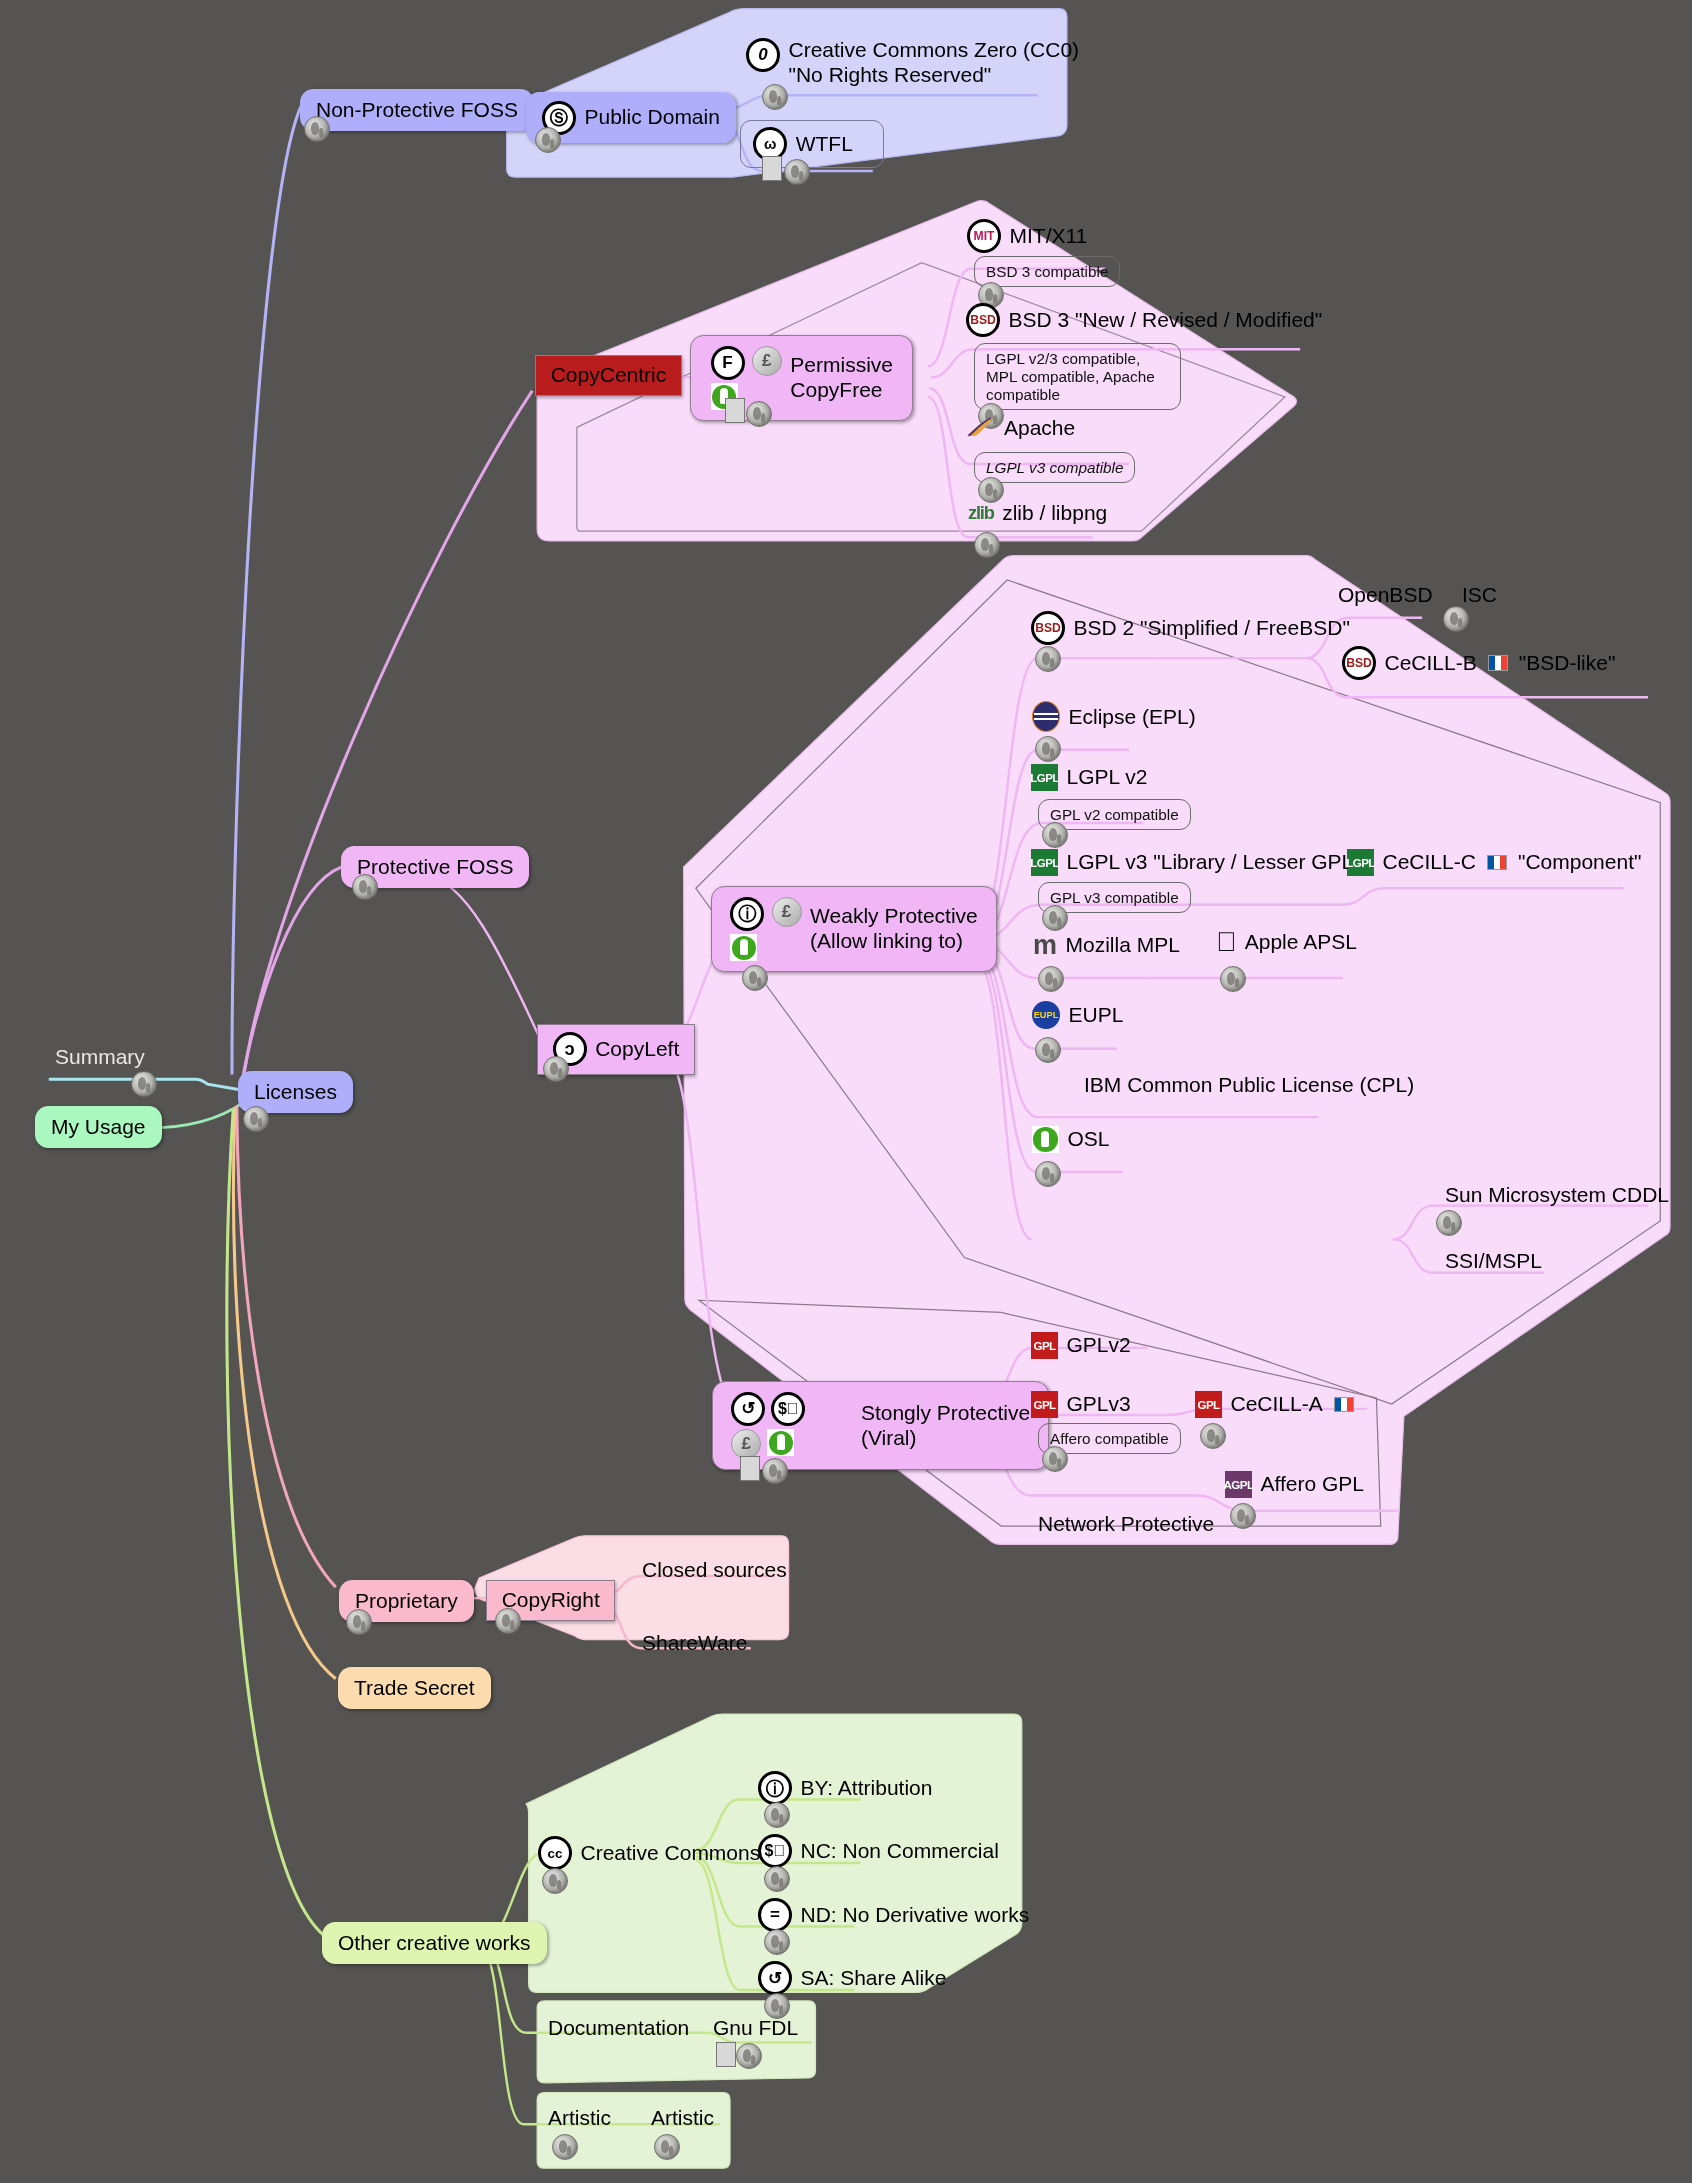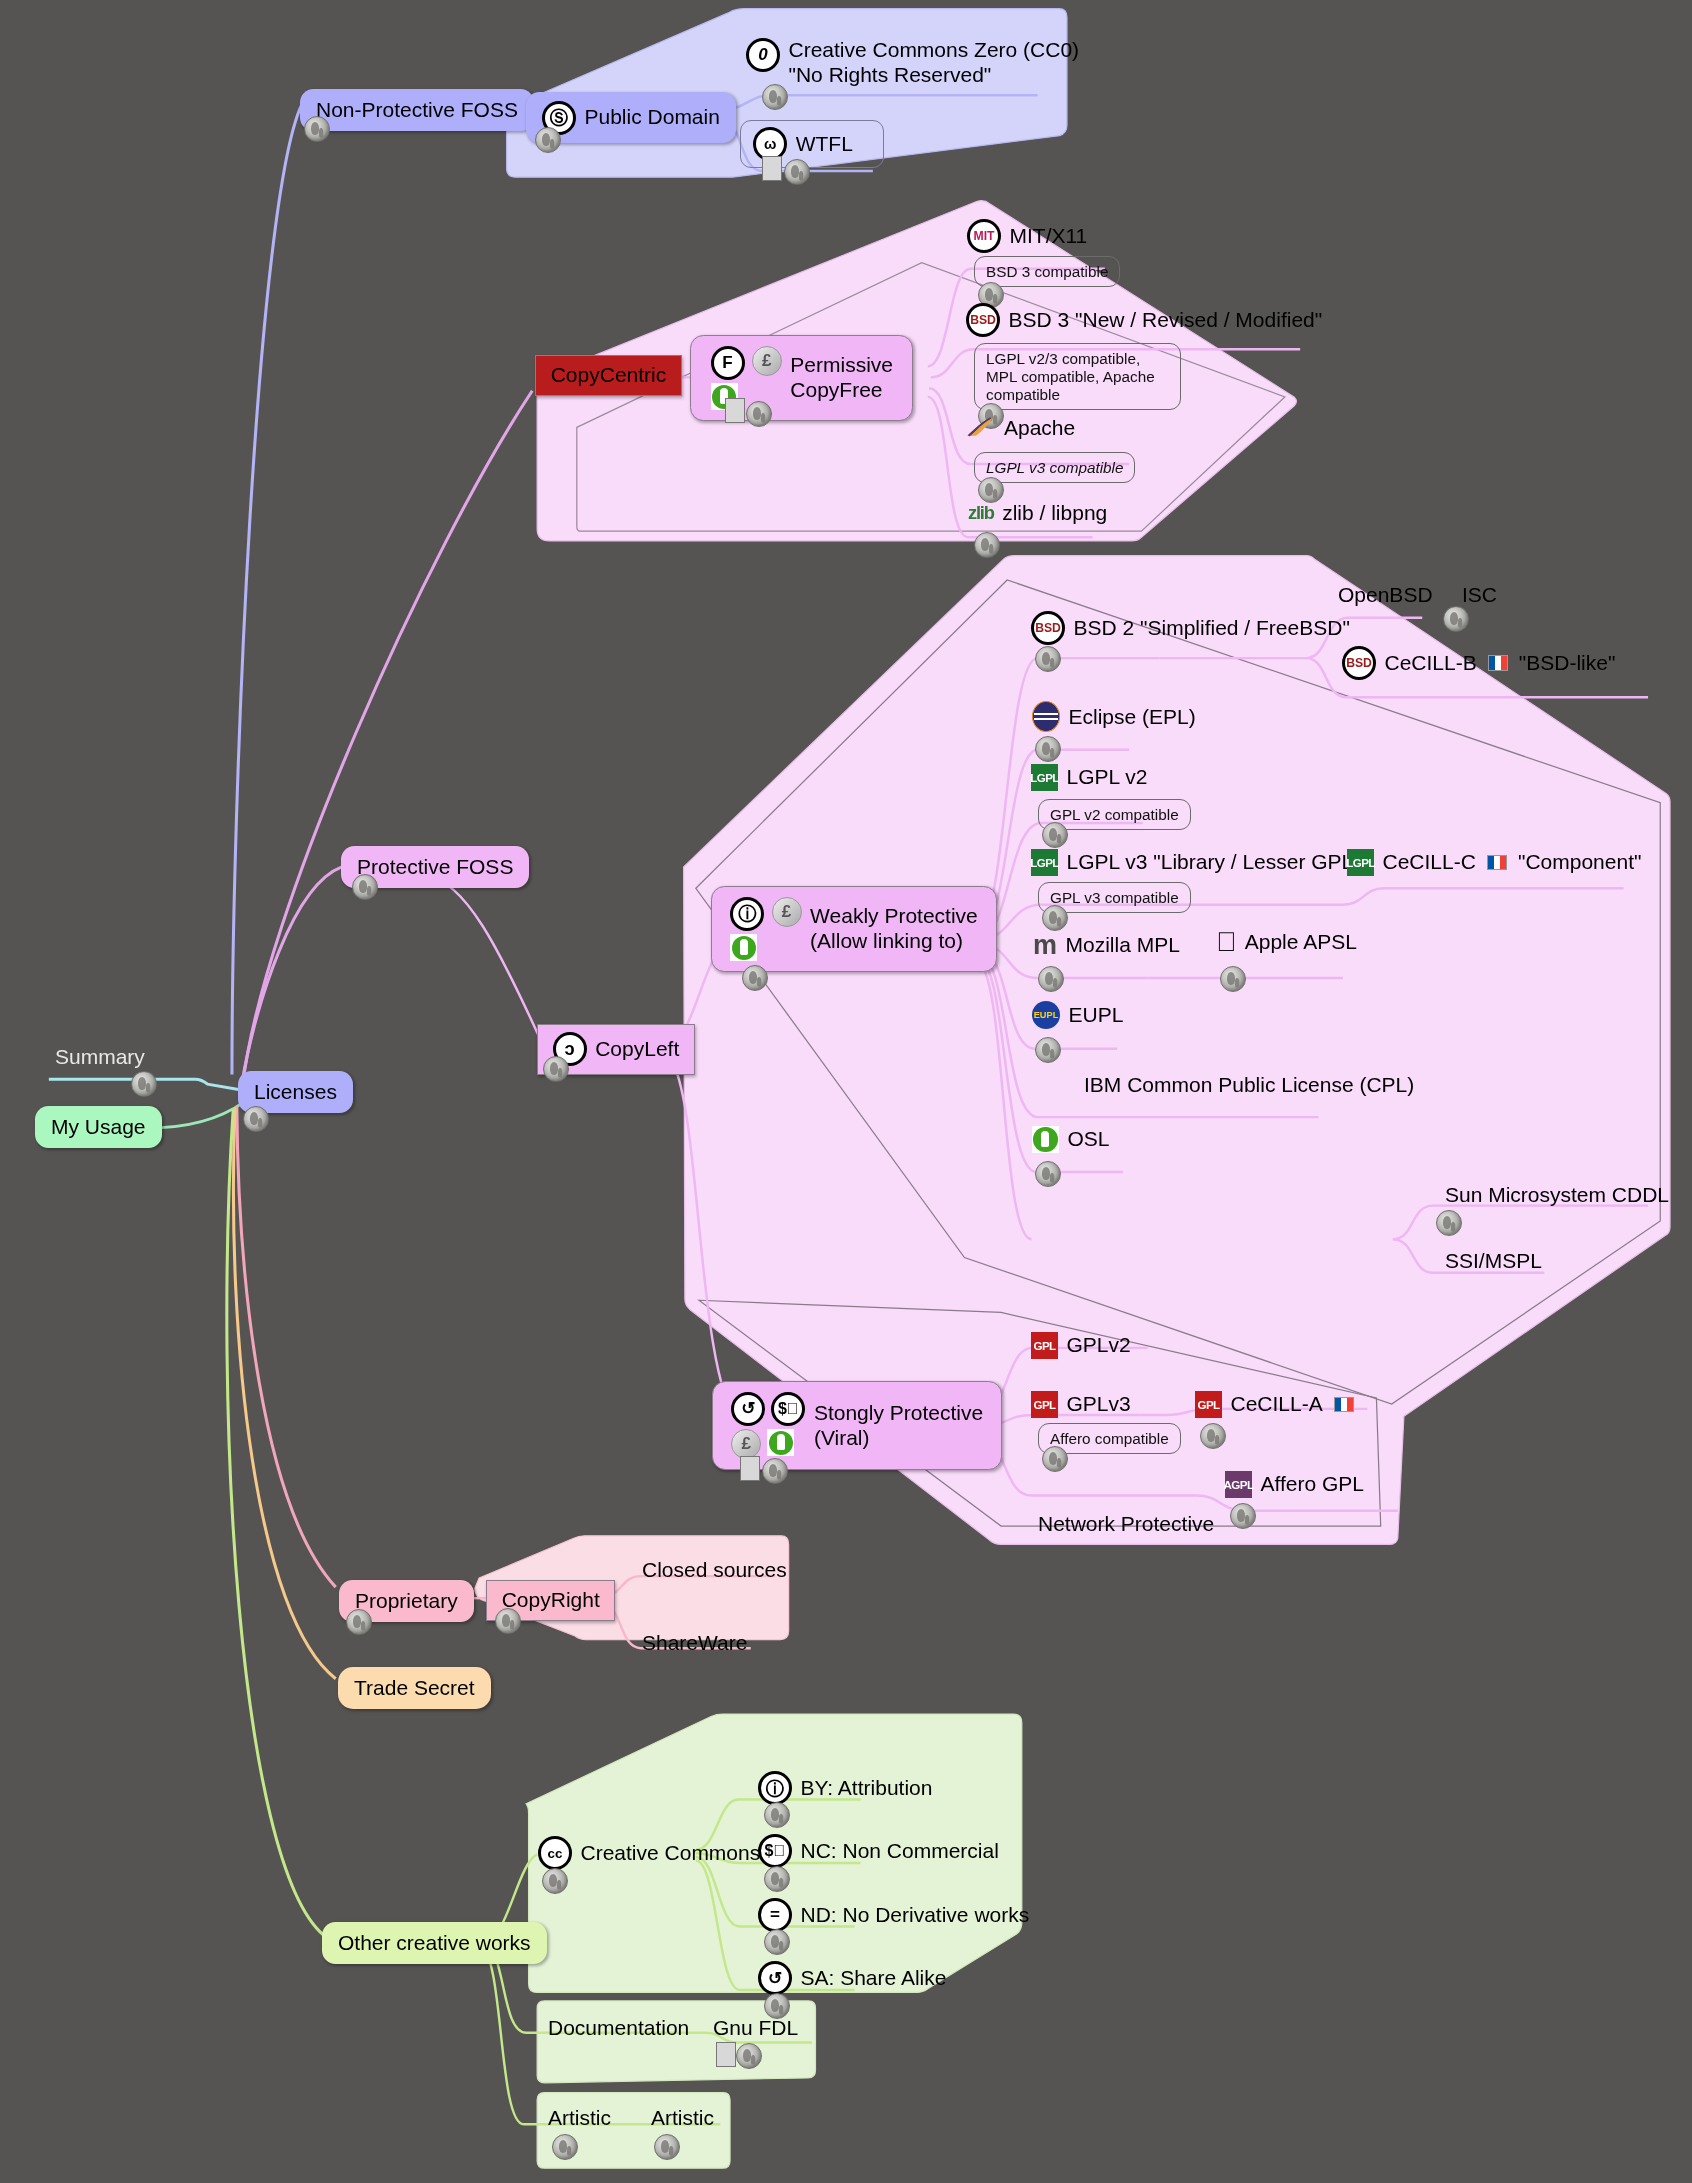--- a/index.html
+++ b/index.html
@@ -398,21 +398,21 @@
           </span>
       <span class="ico">
         <span class="ic-sq" style="background:#fff;">
               <span style="width:24.4px;height:24.4px;background:#3fa71e;border-radius:50%;position:relative;display:inline-block;">
           <span style="position:absolute;left:8px;top:3.7px;width:8px;height:16px;background:#fff;border-radius:4.3px 4.3px 1.8px 1.8px;"></span>
               </span>
             </span>
           </span>
     </span>
   </span>
-  <span class="lbl" style="white-space:pre-line;">Stongly Protective
+  <span class="lbl" style="white-space:pre-line;margin-left:47px;">Stongly Protective
 (Viral)</span>
 </div>
 <div class="folder" style="left:740px;top:1456px;"></div>
 <div class="people" style="left:762px;top:1458px;"></div>
 
 <div class="node plain" style="left:1031px;top:1332px;">
   <span class="ico">
         <span class="ic-sq" style="background:#c21b1b;">GPL</span>
       </span>
   <span class="lbl">GPLv2</span>
@@ -459,21 +459,21 @@
 </div>
 <div class="people" style="left:495px;top:1608px;"></div>
 
 <div class="node plain" style="left:642px;top:1558px;">
   <span class="lbl">Closed sources</span>
 </div>
 <div class="node plain" style="left:642px;top:1631px;">
   <span class="lbl">ShareWare</span>
 </div>
 
-<div class="node rbox" style="left:338px;top:1667px;background:#fcdcae;border-radius:15px;">
+<div class="node rbox" style="left:338px;top:1667px;background:#fcdcae;">
   <span class="lbl">Trade Secret</span>
 </div>
 
 <div class="node rbox" style="left:322px;top:1922px;background:#ddf5b0;">
   <span class="lbl">Other creative works</span>
 </div>
 
 <div class="node plain" style="left:538px;top:1836px;">
   <span class="ico">
         <span class="ic-c" style="font-size:13.4px;">cc</span>

